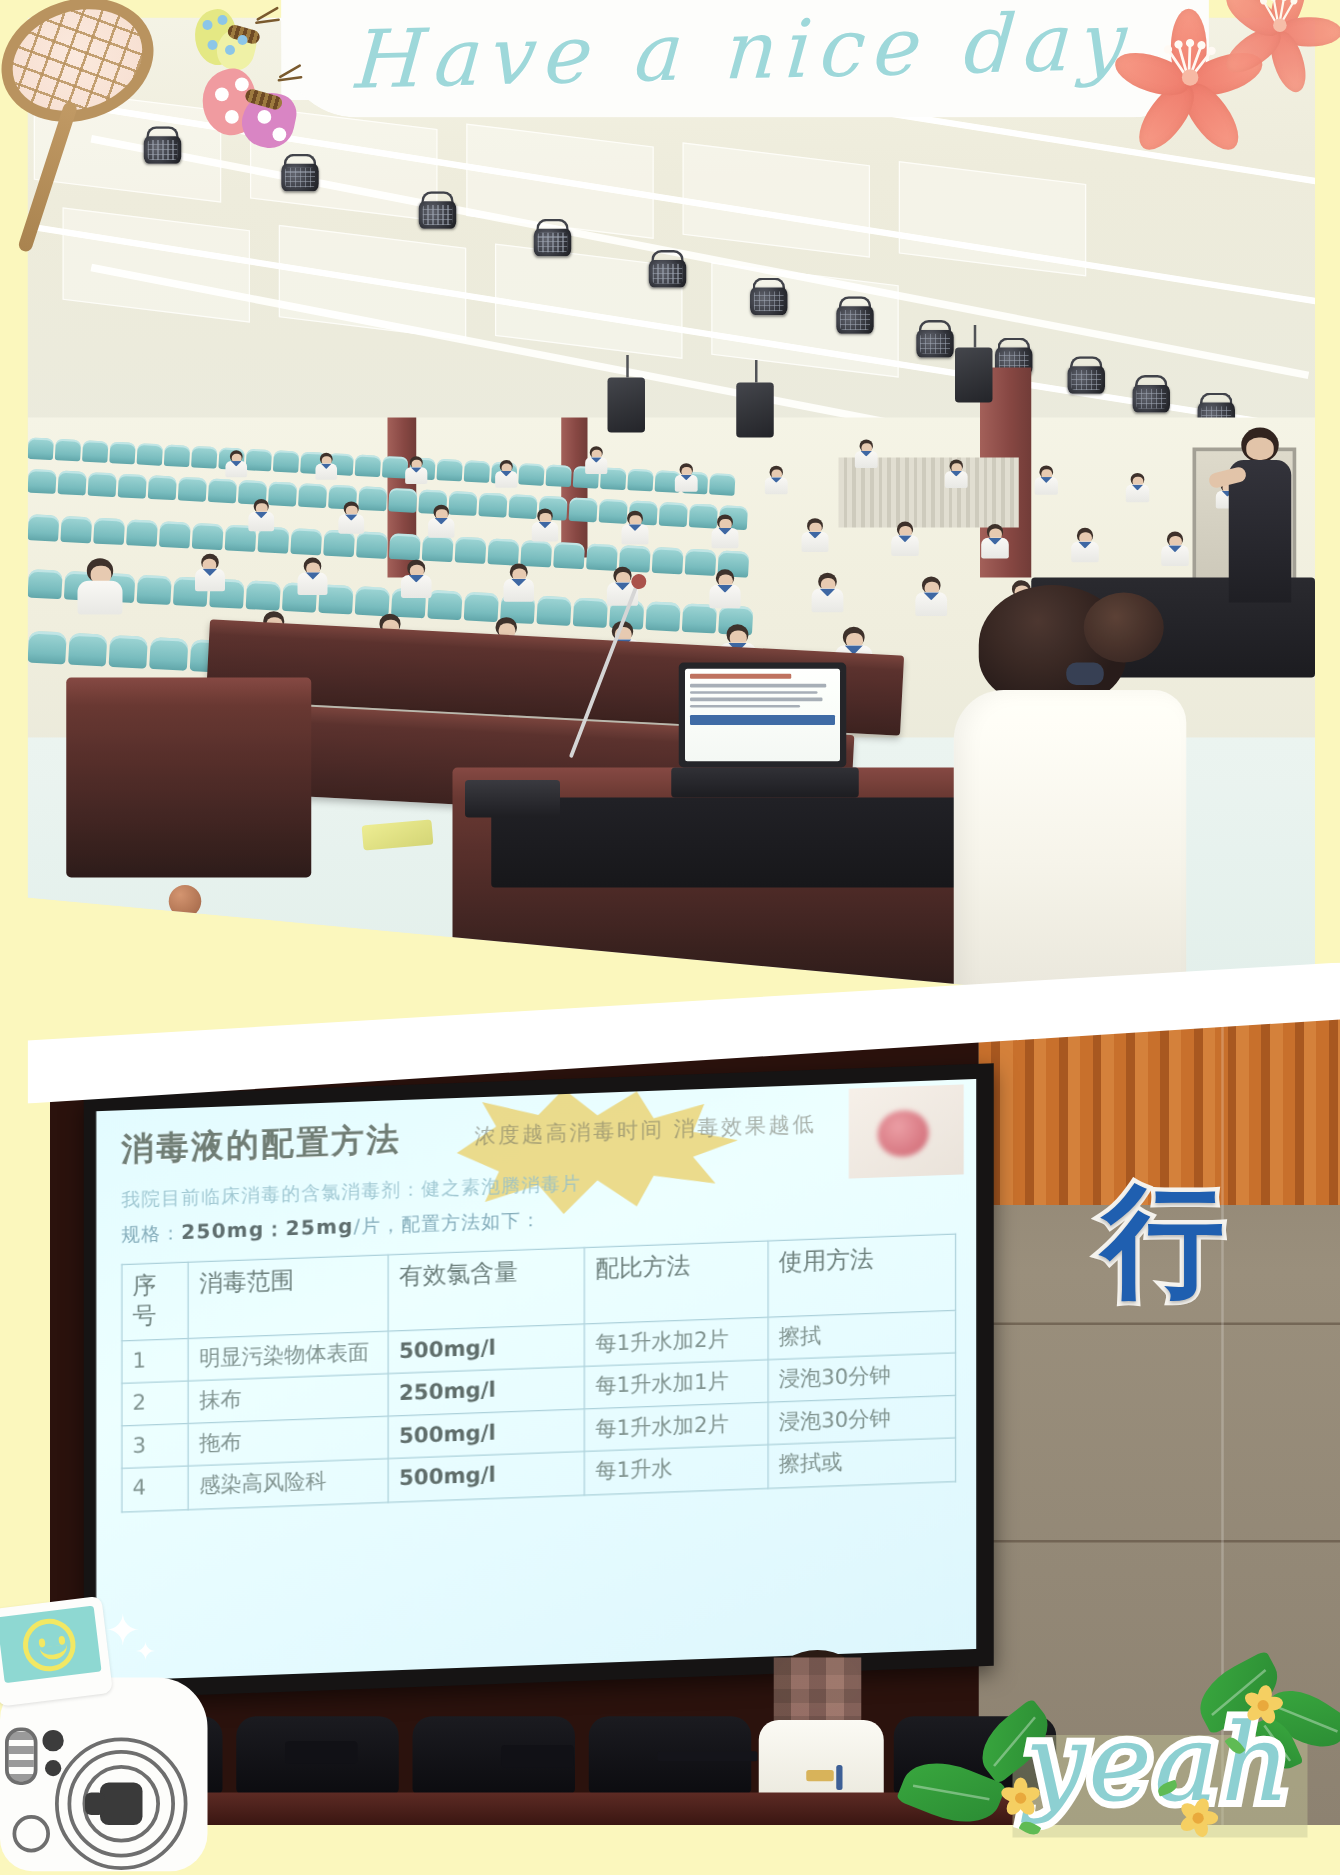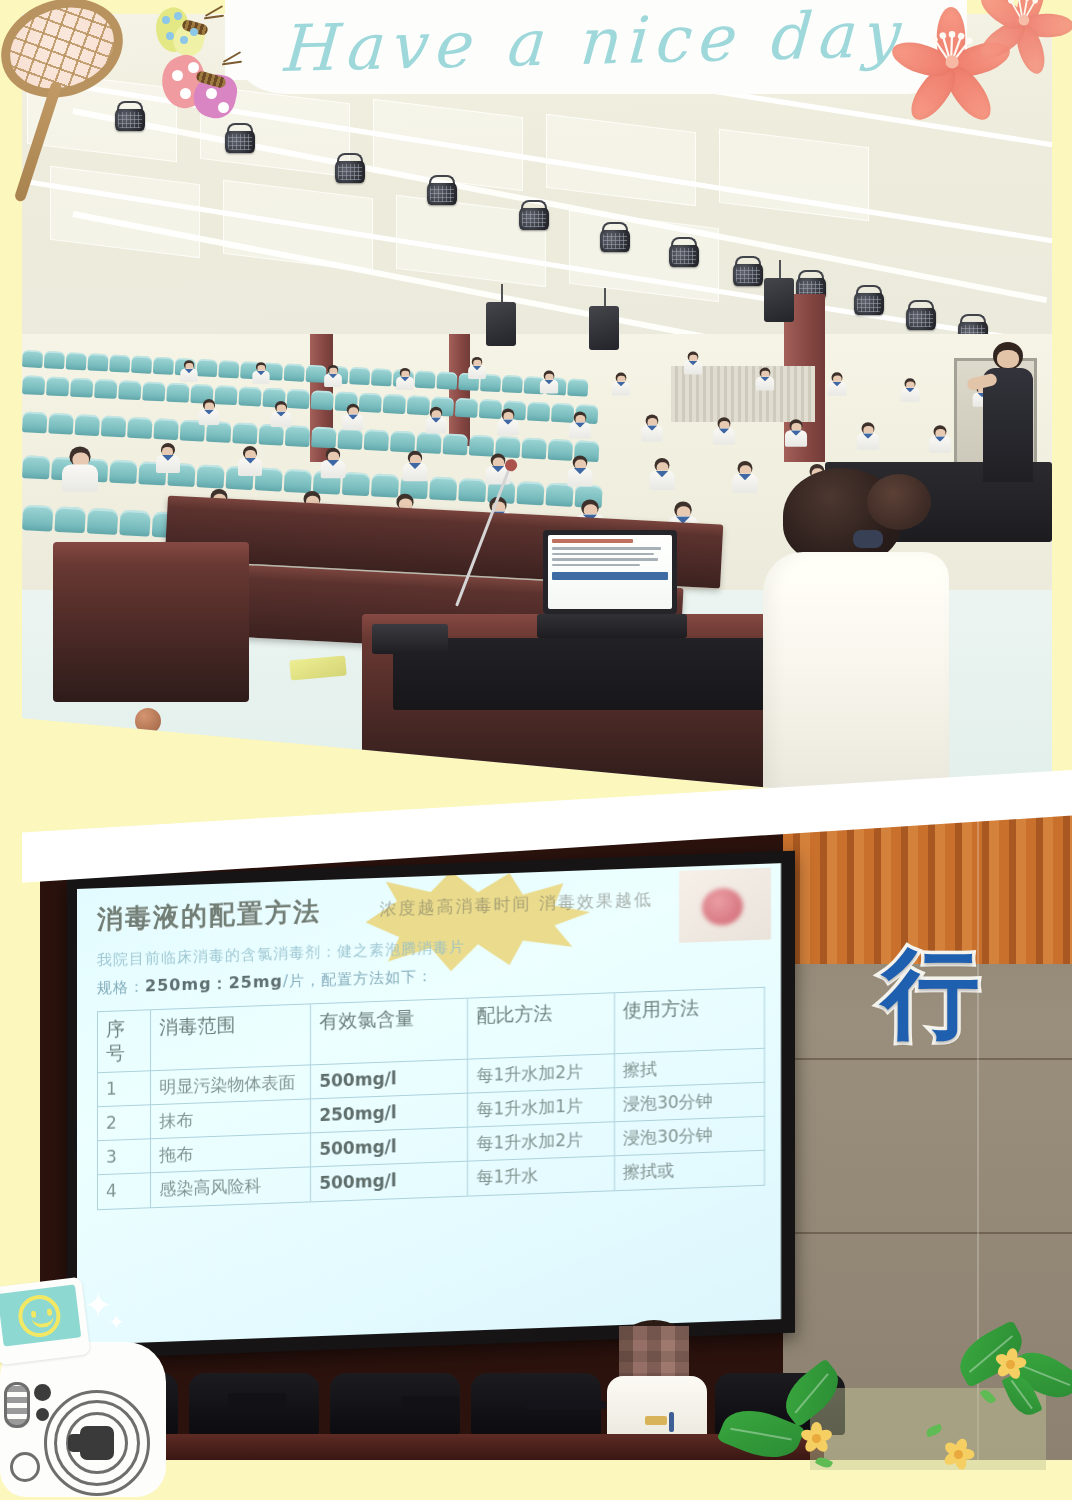--- a/index.html
+++ b/index.html
@@ -1113,20 +1113,21 @@
     <div class="spark s2">✦</div>
   </div>
 
   <div class="yeah-wrap">
     <div class="yeah-plate"></div>
     <div class="leaf" style="left:30px;top:82px;transform:rotate(22deg);"></div>
     <div class="leaf" style="left:88px;top:44px;transform:rotate(-38deg);width:64px;height:38px;"></div>
     <div class="leaf" style="left:264px;top:4px;transform:rotate(-28deg);width:70px;height:40px;"></div>
     <div class="leaf" style="left:320px;top:26px;transform:rotate(34deg);width:66px;height:38px;"></div>
     <div class="leaf" style="left:308px;top:52px;transform:rotate(66deg);width:44px;height:26px;"></div>
+    <div class="yeah">yeah</div>
     <div class="fl" style="left:108px;top:92px;">
       <i style="transform:rotate(0deg)"></i>
         <i style="transform:rotate(72deg)"></i>
         <i style="transform:rotate(144deg)"></i>
         <i style="transform:rotate(216deg)"></i>
         <i style="transform:rotate(288deg)"></i>
         <b></b>
     </div>
     <div class="fl" style="left:250px;top:108px;">
       <i style="transform:rotate(20deg)"></i>

